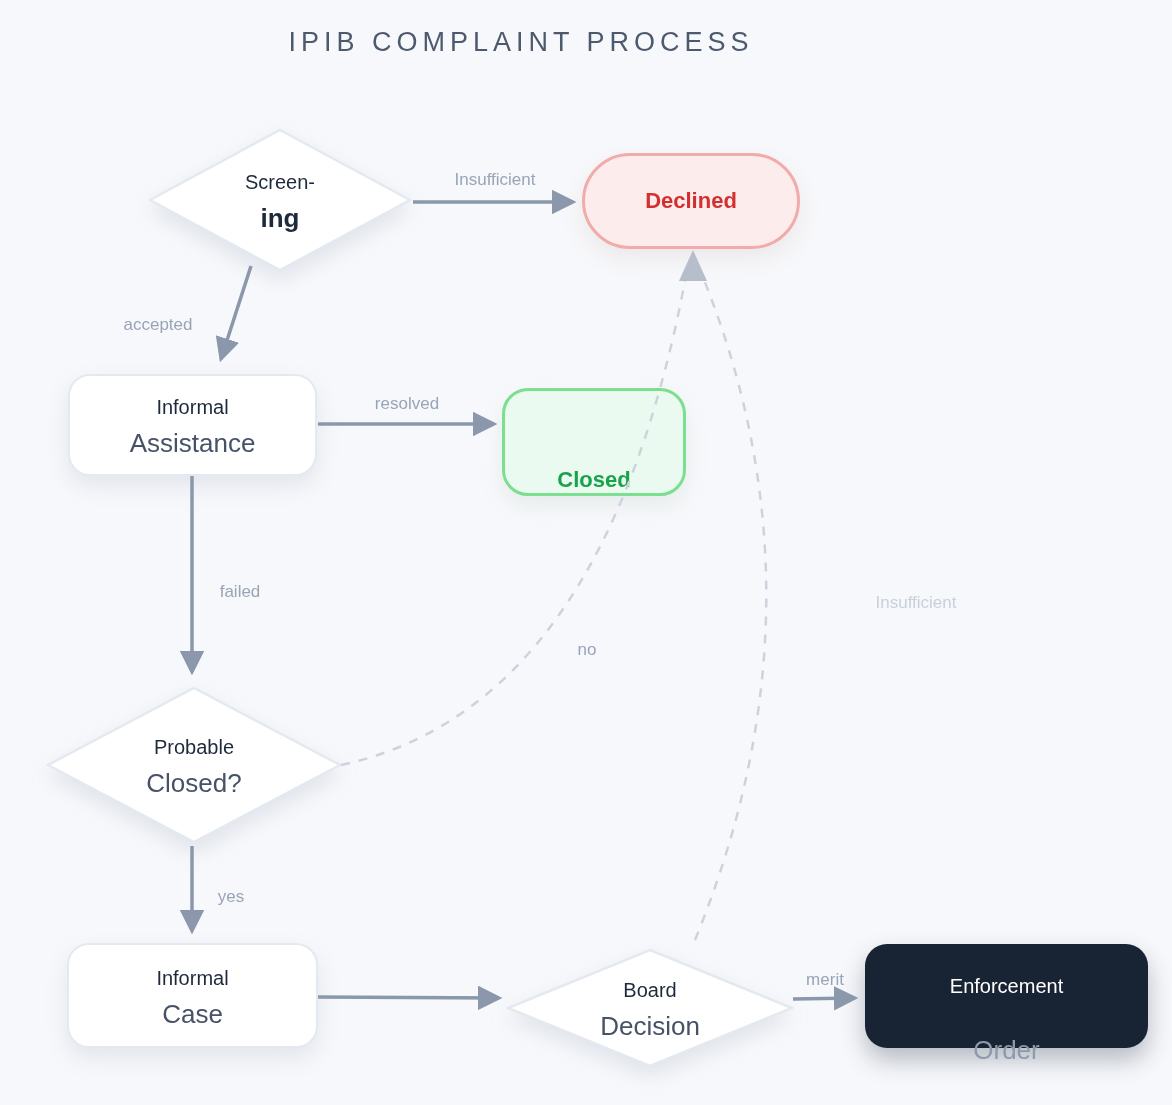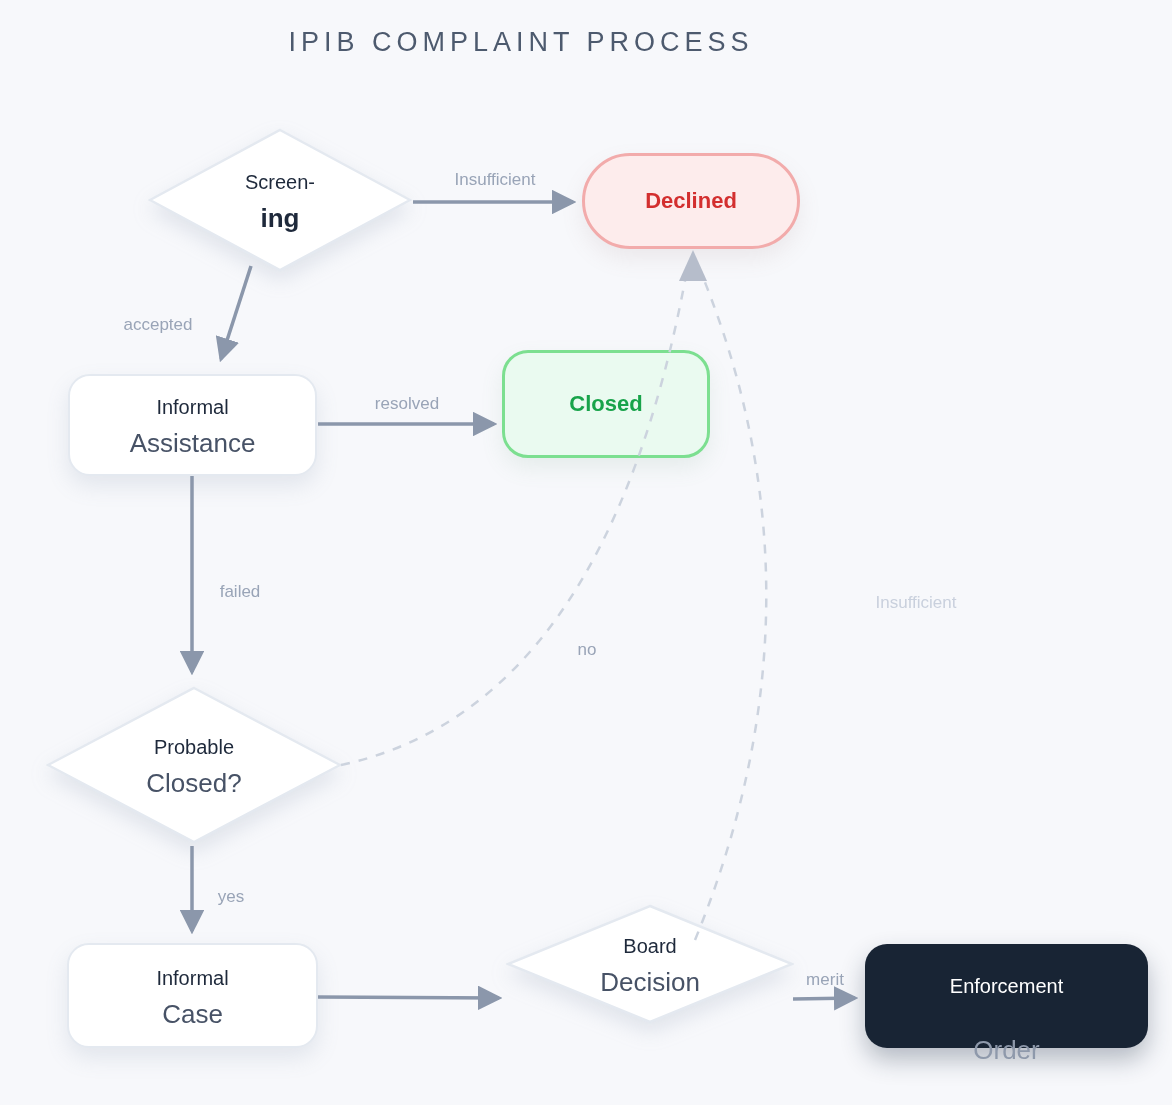--- a/index.html
+++ b/index.html
@@ -35,39 +35,40 @@
   }
   .node-informal{left:68px; top:374px; width:249px; height:102px;}
   .node-contested{left:67px; top:943px; width:251px; height:105px;}
   .node-declined{
     left:582px; top:153px; width:218px; height:96px; border-radius:48px;
     background:var(--declined-bg); border:3px solid var(--declined-border);
     box-shadow:0 10px 22px rgba(160,120,120,.12);
   }
   .node-declined .pill-label{font-size:22px;font-weight:700;color:var(--declined-text);}
   .node-closed{
-    left:502px; top:350px; width:208px; height:108px; border-radius:26px;
+    left:502px; top:388px; width:184px; height:108px; border-radius:26px;
     background:var(--closed-bg); border:3px solid var(--closed-border);
     box-shadow:0 10px 22px rgba(110,160,120,.12);
+    justify-content:flex-end;
   }
   .node-closed .pill-label{font-size:22px;font-weight:700;color:var(--closed-text);}
   .node-enforcement{
     left:865px; top:944px; width:283px; height:104px; border-radius:22px;
     background:var(--enforcement-bg); border:none;
     box-shadow:0 12px 24px rgba(30,45,70,.30);
   }
   .node-enforcement .line1{color:var(--enforcement-text);margin-top:44px;}
   .node-enforcement .line2{color:var(--enforcement-subtext);margin-top:28px;}
   .diamond{background:none; border:none; box-shadow:none;}
   .diamond > svg{position:absolute; inset:0; filter:drop-shadow(0 9px 10px rgba(130,145,170,.20));}
   .diamond .diamond-text{position:relative; z-index:1;}
   .node-screening{left:148px; top:128px; width:264px; height:144px;}
   .node-screening .line2{font-weight:700; color:var(--node-text);} 
   .node-probable{left:46px; top:686px; width:296px; height:158px;}
-  .node-board{left:506px; top:904px; width:288px; height:120px;}
+  .node-board{left:506px; top:948px; width:288px; height:120px;}
   .diamond polygon{fill:var(--node-bg); stroke:var(--node-border); stroke-width:2.5;}
   
   .edges{position:absolute; inset:0; z-index:3; pointer-events:none;}
   .edge{stroke:var(--arrow); stroke-width:3.5; fill:none;}
   .edge-dashed{stroke:var(--dashed); stroke-width:2.5; fill:none; stroke-dasharray:9 9;}
   .edge-label{font-family:"Liberation Sans", sans-serif; font-size:17px; fill:var(--label);}
   .edge-label-faint{fill:var(--label-faint);}
 </style>
 </head>
 <body>

